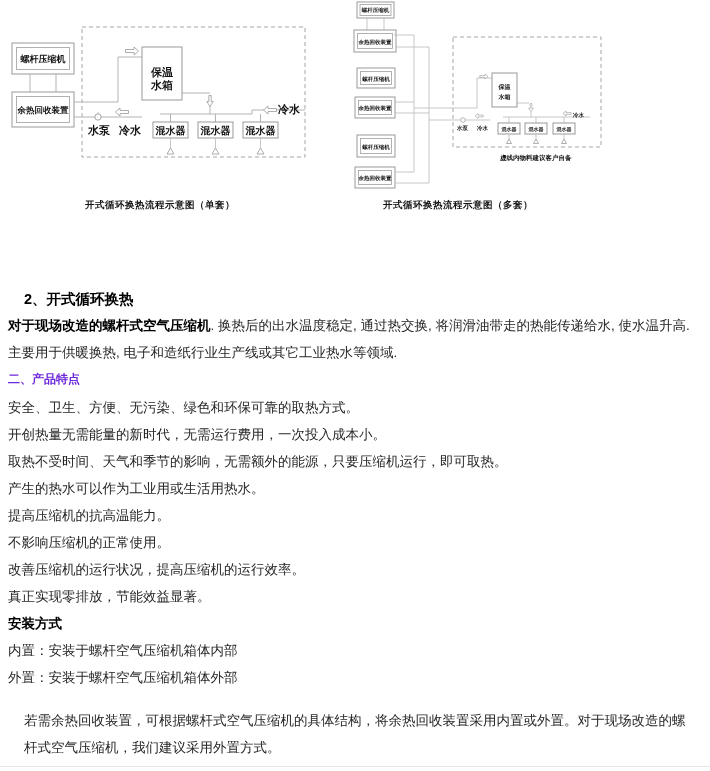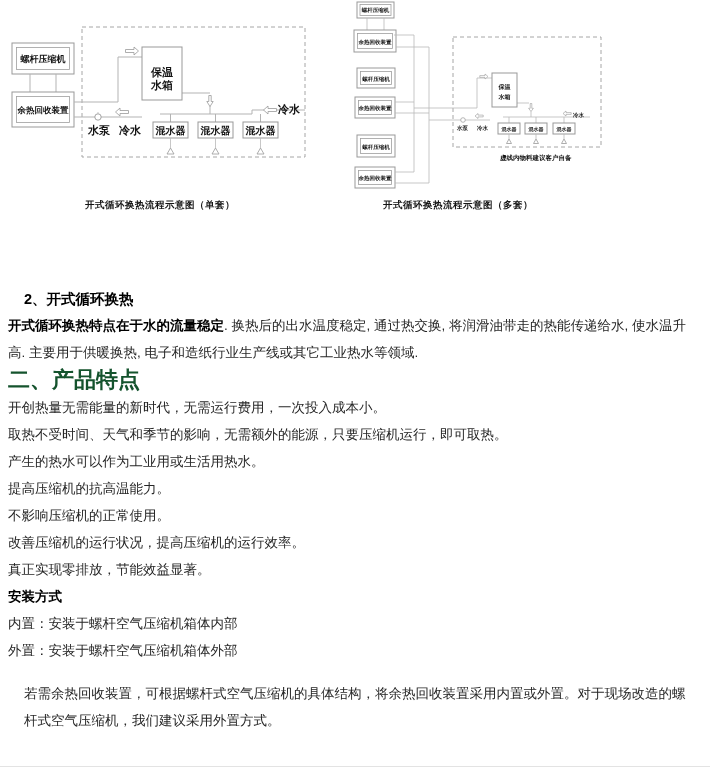--- a/index.html
+++ b/index.html
@@ -26,21 +26,21 @@
   svg .lbl6{font-size:6px;}
   svg .lbl55{font-size:5.5px;}
   svg .lbl5{font-size:5px;}
   .content{
     position:absolute;top:220px;left:0;width:710px;box-sizing:border-box;
     padding:0 8px;color:#262626;font-size:13.5px;
   }
   .content h2{font-size:14.5px;color:#000;margin:70px 16px 0;line-height:18px;font-weight:bold;}
   .content p.lead{margin:4px 0 0;line-height:27px;}
   .content p.lead b{color:#000;}
-  .content h1{font-size:22px;color:#14532d;margin:3px 0 4px;line-height:21px;font-weight:bold;}
+  .content h1{font-size:12px;color:#6d28d9;margin:3px 0 4px;line-height:21px;font-weight:bold;}
   .content p.feat{margin:0;line-height:27px;}
   .content h3{font-size:13.5px;color:#000;margin:0;line-height:27px;font-weight:bold;}
   .content p.inst{margin:0;line-height:27px;}
   .content p.note{margin:16px;line-height:27px;}
   .bottom-rule{position:absolute;left:0;top:766px;width:710px;height:1px;background:#e3e3e3;}
 </style>
 </head>
 <body>
 
 <div class="page">
@@ -218,24 +218,25 @@
       </g>
 
       <text class="lbl65" x="500" y="160">虚线内物料建议客户自备</text>
       <text class="cap" x="383" y="208">开式循环换热流程示意图（多套）</text>
     </g>
   </svg>
 
   <div class="content">
     <h2>2、开式循环换热</h2>
 
-    <p class="lead"><b>开式循环换热特点在于水的流量稳定</b><span>. 换热后的出水温度稳定, 通过热交换, 将润滑油带走的热能传递给水, 使水温升高. 主要用于供暖换热, 电子和造纸行业生产线或其它工业热水等领域.</span></p>
+    <p class="lead"><b>对于现场改造的螺杆式空气压缩机</b><span>. 换热后的出水温度稳定, 通过热交换, 将润滑油带走的热能传递给水, 使水温升高. 主要用于供暖换热, 电子和造纸行业生产线或其它工业热水等领域.</span></p>
 
     <h1>二、产品特点</h1>
 
+    <p class="feat">安全、卫生、方便、无污染、绿色和环保可靠的取热方式。</p>
     <p class="feat">开创热量无需能量的新时代，无需运行费用，一次投入成本小。</p>
     <p class="feat">取热不受时间、天气和季节的影响，无需额外的能源，只要压缩机运行，即可取热。</p>
     <p class="feat">产生的热水可以作为工业用或生活用热水。</p>
     <p class="feat">提高压缩机的抗高温能力。</p>
     <p class="feat">不影响压缩机的正常使用。</p>
     <p class="feat">改善压缩机的运行状况，提高压缩机的运行效率。</p>
     <p class="feat">真正实现零排放，节能效益显著。</p>
 
     <h3>安装方式</h3>
     <p class="inst">内置：安装于螺杆空气压缩机箱体内部</p>

